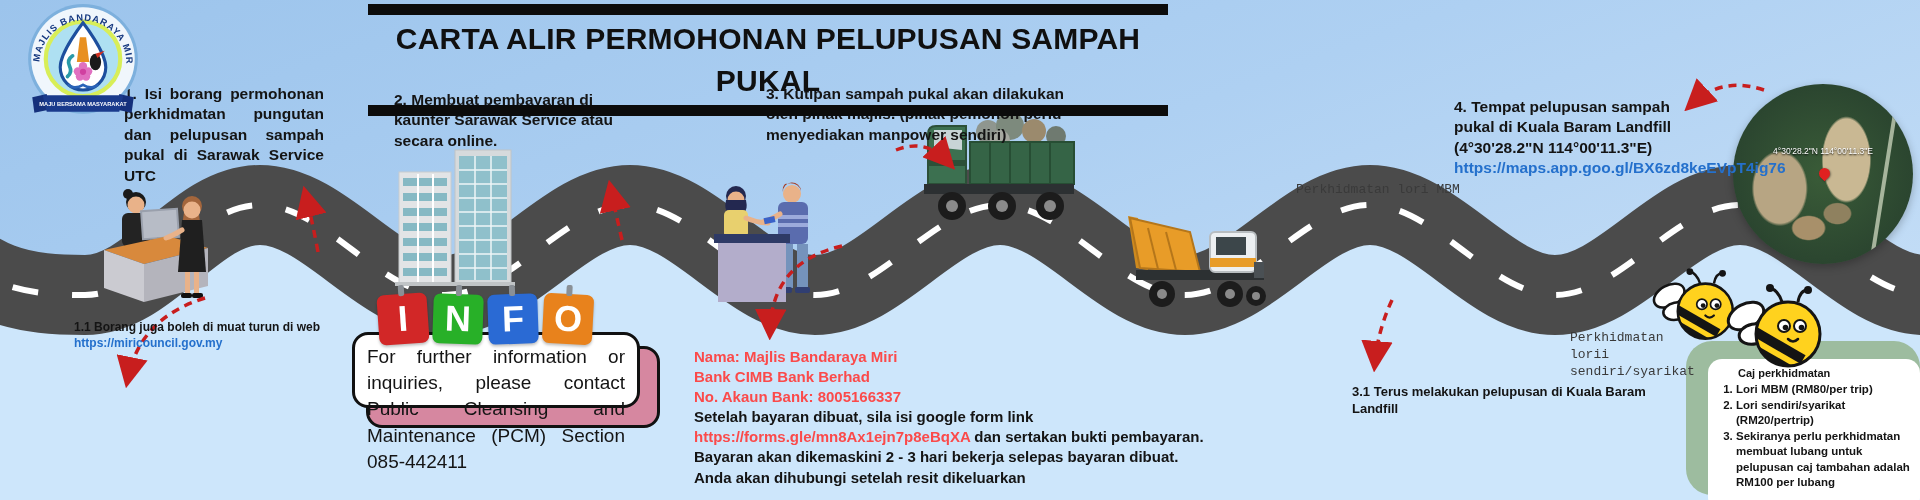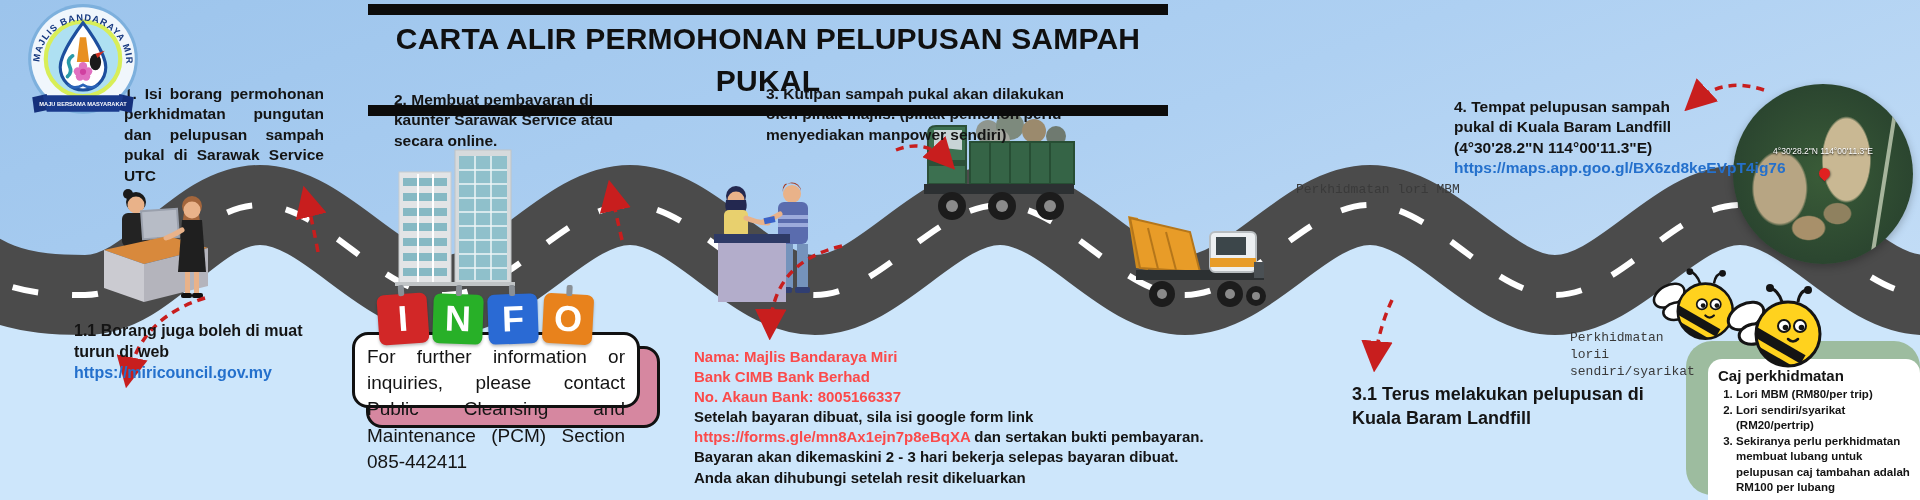--- a/index.html
+++ b/index.html
@@ -17,42 +17,42 @@
   
   .step{z-index:50;font-weight:bold;color:#141414;font-size:15.5px;line-height:1.32;}
   .just{text-align:justify;}
   .link{color:#2470cc;}
   .red{color:#fb4a4a;}
 
   .step1{left:124px;top:84px;width:200px;}
   .step2{left:394px;top:90px;width:220px;}
   .step3{left:766px;top:84px;width:306px;}
   .step4{left:1454px;top:97px;width:246px;}
-  .step1-1{left:74px;top:320px;width:246px;font-size:16px;}
+  .step1-1{left:74px;top:320px;width:246px;font-size:12px;}
   .step2-1{left:694px;top:347px;width:522px;font-size:15px;line-height:1.34;}
-  .step3-1{left:1352px;top:383px;width:300px;font-size:18px;}
+  .step3-1{left:1352px;top:383px;width:300px;font-size:13px;}
 
   
   .info-shadow{left:366px;top:346px;width:288px;height:76px;background:#d687a0;border:3px solid #111;border-radius:16px;z-index:44;}
   .info-card{left:352px;top:332px;width:288px;height:76px;background:#fff;border:3px solid #111;border-radius:16px;z-index:45;
     padding:9px 12px;box-sizing:border-box;font-size:19px;color:#141414;text-align:justify;line-height:1.38;}
   .tags{left:378px;top:294px;z-index:46;display:flex;gap:5px;}
   .tag{position:relative;width:50px;height:50px;border-radius:7px;display:flex;align-items:center;justify-content:center;
     color:#fff;font-weight:bold;font-size:36px;box-shadow:0 2px 3px rgba(0,0,0,.25);}
   .tag::before{content:"";position:absolute;top:-9px;left:22px;width:6px;height:11px;background:#8a9096;border-radius:2px;}
   .tag-i{background:#d22727;transform:rotate(-4deg);}
   .tag-n{background:#28b028;transform:rotate(2deg);}
   .tag-f{background:#2a6ad4;transform:rotate(-2deg);}
   .tag-o{background:#e8821c;transform:rotate(3deg);}
 
   
   .charges-shadow{left:1686px;top:341px;width:234px;height:154px;background:#9dbc9f;border-radius:26px;z-index:44;}
   .charges-card{left:1708px;top:359px;width:212px;min-height:134px;background:#fff;border-radius:14px;z-index:45;
     padding:8px 10px 8px 10px;box-sizing:border-box;color:#141414;}
-  .charges-title{font-size:15px;font-weight:bold;}
+  .charges-title{font-size:11px;font-weight:bold;margin-left:20px;}
   .charges-card ol{margin:3px 0 12px;padding-left:18px;font-size:11.5px;font-weight:bold;line-height:1.35;}
 
   
   .lbl{z-index:50;font-size:13px;color:#3a3a3a;font-family:Liberation Mono, monospace;}
   .lbl-mbm{left:1296px;top:182px;}
   .lbl-private{left:1570px;top:330px;width:140px;line-height:1.3;}
 
   
   .sat{left:1733px;top:84px;width:180px;height:180px;border-radius:50%;z-index:30;overflow:hidden;
     background:

